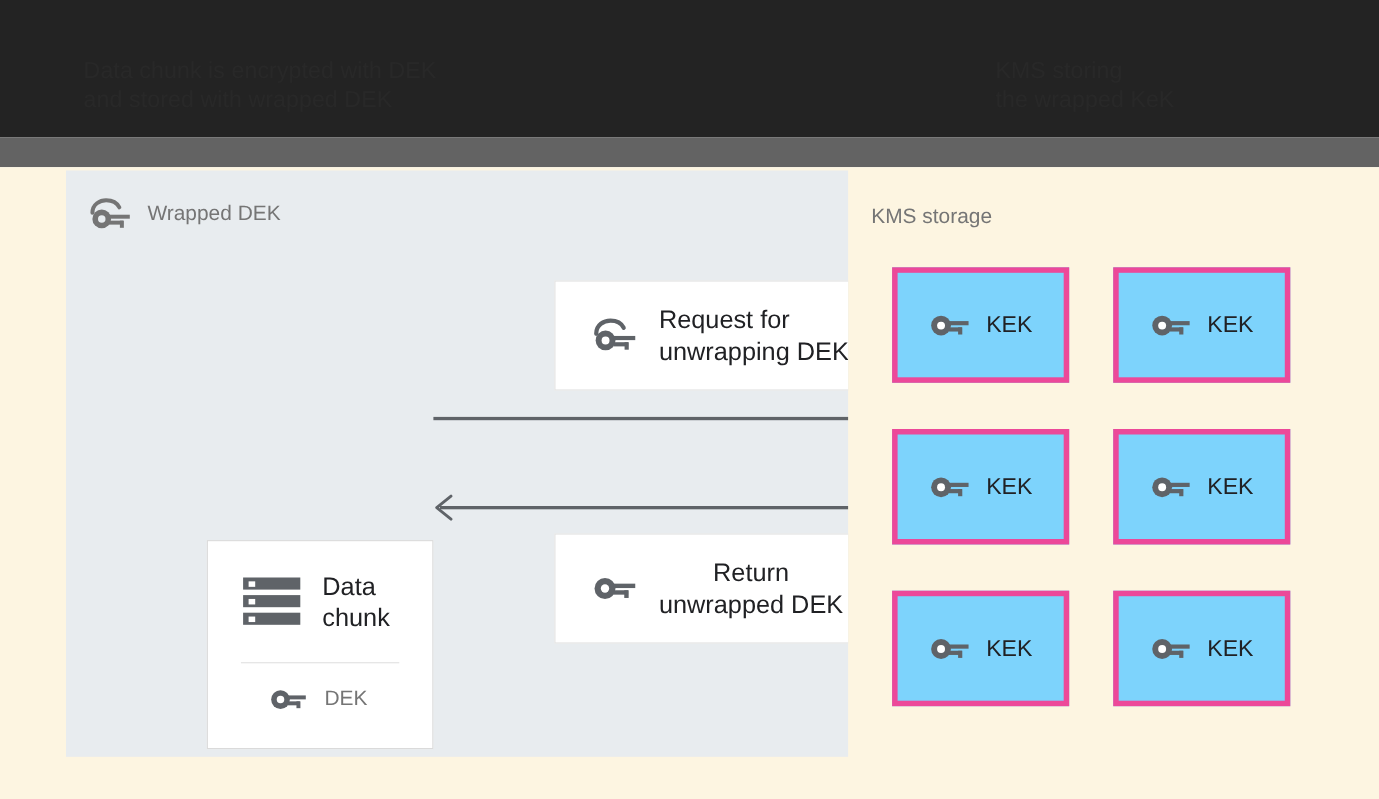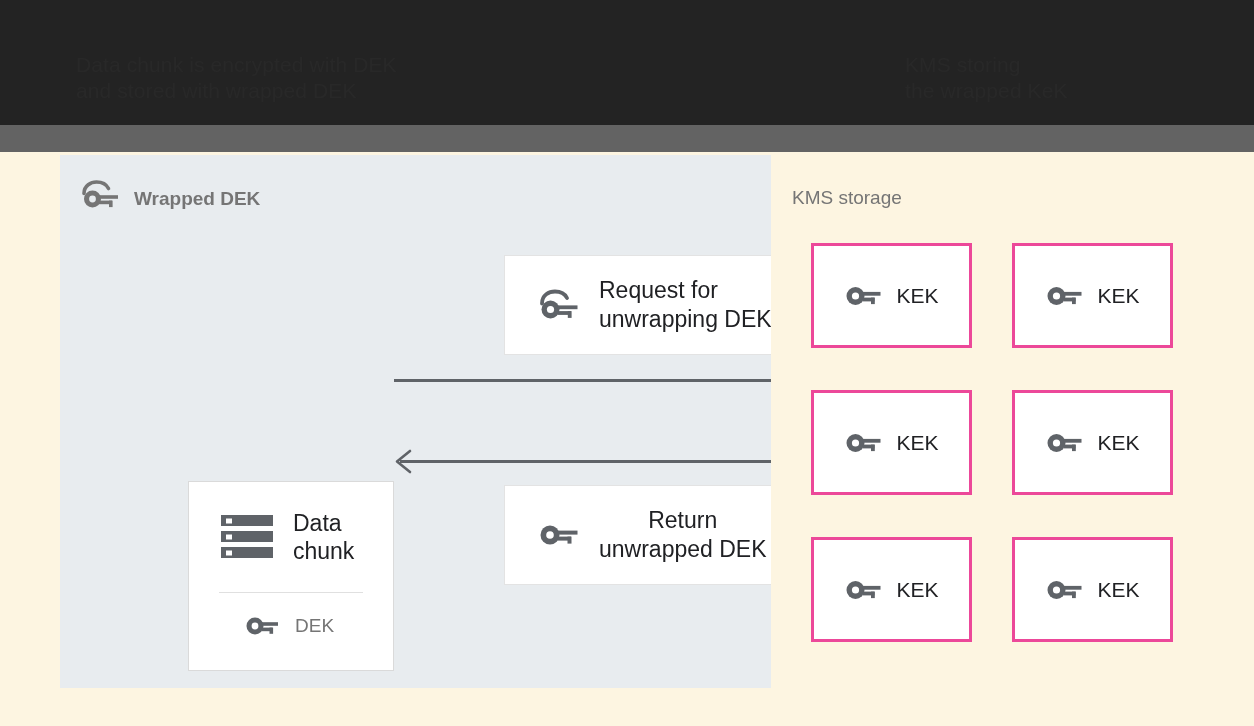--- a/index.html
+++ b/index.html
@@ -53,23 +53,22 @@
     position: absolute;
     left: 60px; top: 3px;
     width: 711px; height: 533px;
     background: #e8ecef;
     overflow: hidden;
   }
   #client-panel-header {
     position: absolute;
     left: 20px; top: 25px;
     display: flex;
-    align-items: flex-end;
+    align-items: center;
     gap: 14px;
-    font-weight: bold;
   }
   #client-panel-header .panel-title {
     color: #757575;
     font-size: 19px;
   }
 
   
   #kms-panel {
     position: absolute;
     left: 771px; top: 3px;
@@ -84,37 +83,37 @@
   #kek-grid {
     position: absolute;
     left: 40px; top: 88px;
     display: grid;
     grid-template-columns: 161px 161px;
     grid-template-rows: 105px 105px 105px;
     column-gap: 40px;
     row-gap: 42px;
   }
   .kek-card {
-    background: #ffffff;
-    border: 3px solid #ec4899;
+    background: #7dd3fc;
+    border: 5px solid #ec4899;
     display: flex;
     align-items: center;
     justify-content: center;
     gap: 14px;
     box-sizing: border-box;
   }
   .kek-card .kek-label {
     font-size: 21px;
     color: #202124;
   }
 
   
   #data-chunk-card {
     position: absolute;
-    left: 128px; top: 326px;
+    left: 128px; top: 336px;
     width: 206px; height: 190px;
     background: #ffffff;
     border: 1px solid #dadada;
     box-sizing: border-box;
   }
   #data-chunk-row {
     position: absolute;
     left: 30px; top: 27px;
     display: flex;
     align-items: center;

